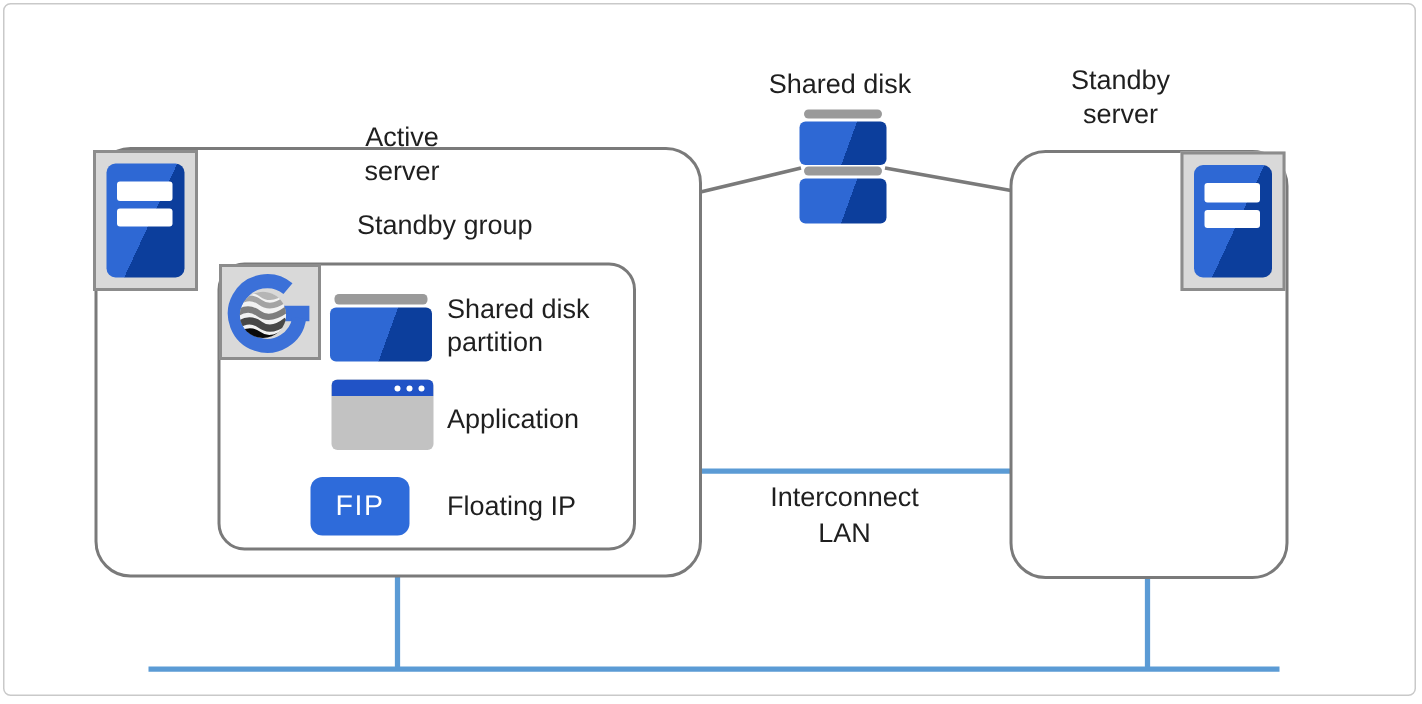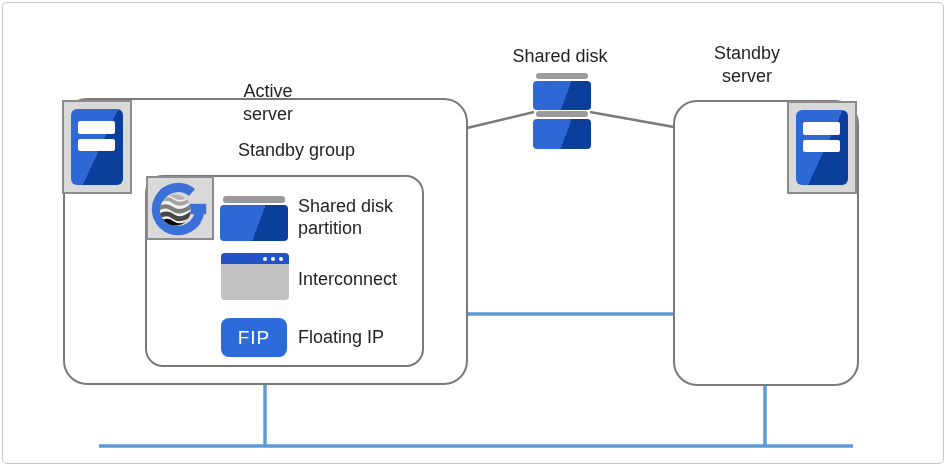--- a/index.html
+++ b/index.html
@@ -78,21 +78,21 @@
   .app-icon{
     position:absolute;left:221px;top:253px;width:68px;height:47px;border-radius:4px;
     background:var(--app-body-gray,#c2c2c2);overflow:hidden;
   }
   .app-titlebar{position:absolute;left:0;top:0;right:0;height:11px;background:var(--app-title-blue,#2153c6);}
   .app-dot{position:absolute;top:3.5px;width:4px;height:4px;border-radius:50%;background:#fff;}
   .app-dot.d1{right:22px;} .app-dot.d2{right:14px;} .app-dot.d3{right:6px;}
 
   
   .fip-badge{
-    position:absolute;left:221px;top:318px;width:66px;height:39px;border-radius:8px;
+    position:absolute;left:207px;top:318px;width:66px;height:39px;border-radius:8px;
     background:var(--fip-blue,#2e6bda);color:#fff;font-size:19px;letter-spacing:1px;
     display:flex;align-items:center;justify-content:center;
   }
 </style>
 </head>
 <body>
 
 <div class="canvas">
 
   <svg class="wires" xmlns="http://www.w3.org/2000/svg">
@@ -159,20 +159,22 @@
   </div>
   <div class="item-label l1">Shared disk
 partition</div>
 
   <div class="app-icon">
     <div class="app-titlebar"></div>
     <div class="app-dot d1"></div>
       <div class="app-dot d2"></div>
       <div class="app-dot d3"></div>
   </div>
-  <div class="item-label l2">Interconnect</div>
+  <div class="item-label l2">Application</div>
 
   <div class="fip-badge">FIP</div>
   <div class="item-label l3">Floating IP</div>
 
+  <div class="lbl center lbl-interconnect">Interconnect
+LAN</div>
 
   <div class="frame"></div>
 </div>
 
 </body></html>

